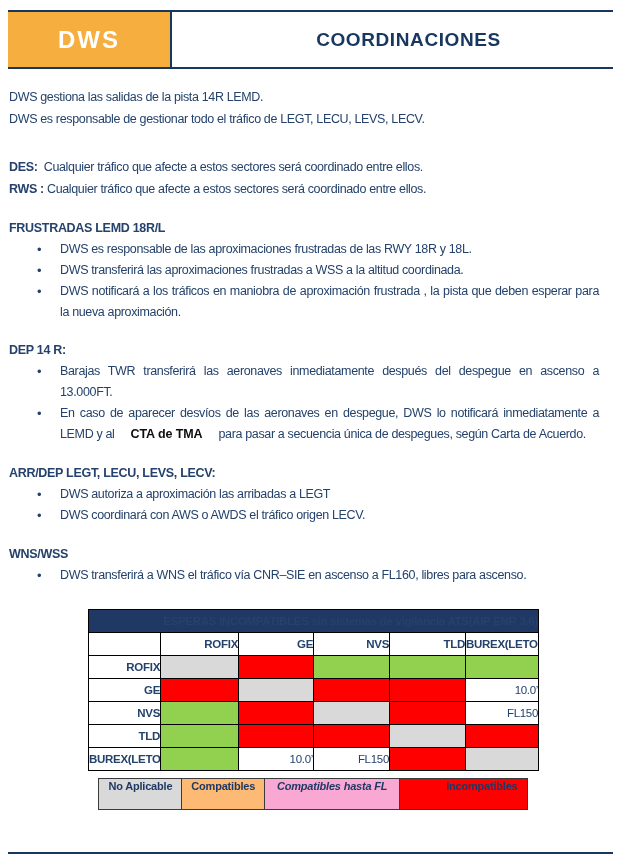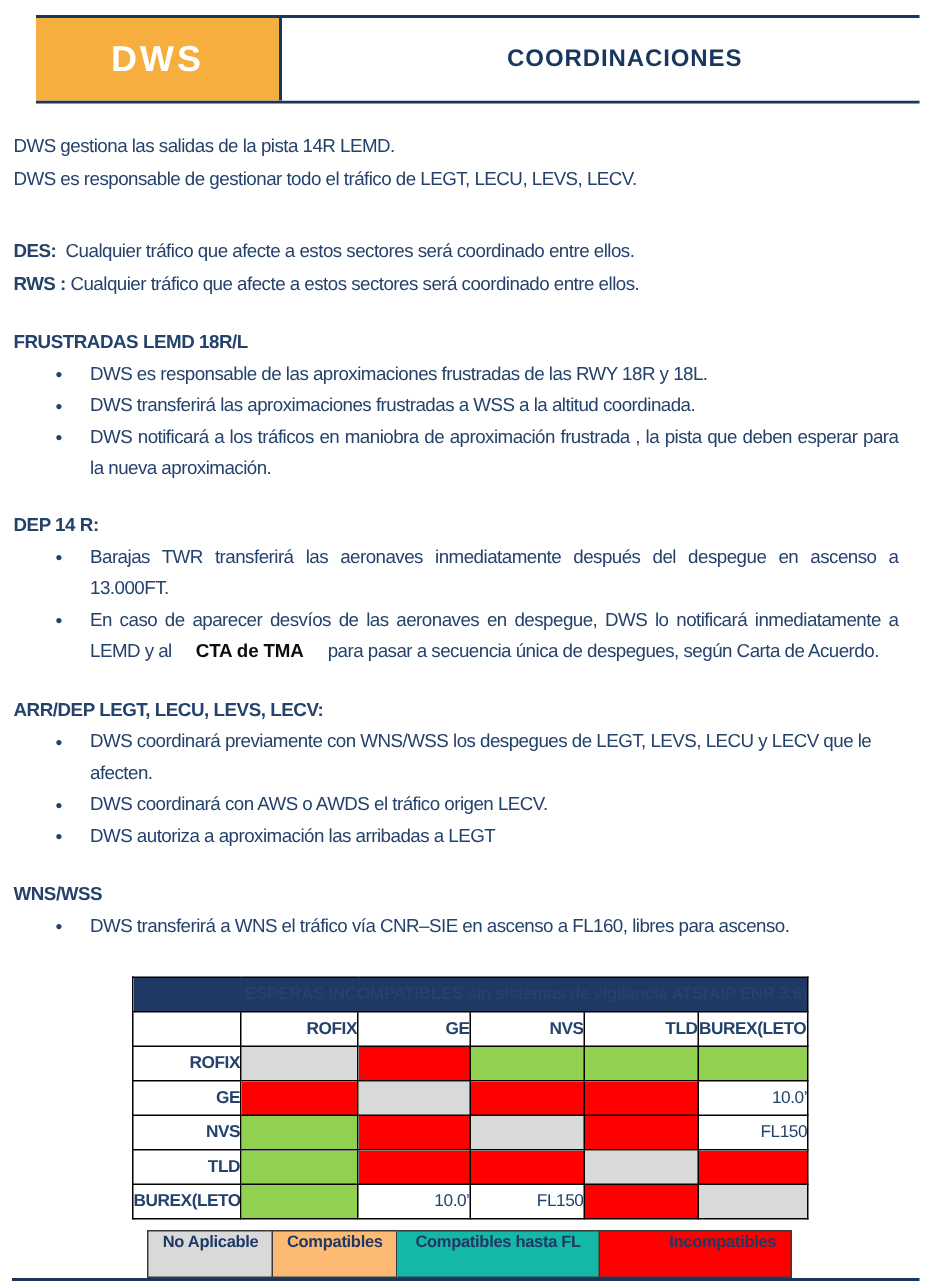--- a/index.html
+++ b/index.html
@@ -6,34 +6,34 @@
   html,body { margin:0; padding:0; }
   body {
     width:620px; height:857px; background:#ffffff;
     font-family:"Liberation Sans", sans-serif;
     color:#24426B;
   }
   .page { position:relative; width:620px; height:857px; overflow:hidden; background:#fff; }
 
   
   .header {
-    margin:10px 7px 0 24px;
+    margin:10px 7px 0 8px;
     border-top:2px solid #17375E;
     border-bottom:2px solid #17375E;
     display:flex; height:59px;text-align:center;
   }
   .sector {
     width:162px; background:#F6AE3F;
     display:flex; align-items:center; justify-content:center;
     color:#ffffff; font-size:24px; font-weight:600; letter-spacing:2px;
   }
   .titlebox {
     flex:1; background:#fff; border-left:2px solid #17375E;
     display:flex; align-items:center; justify-content:center;
-    color:#17375E; font-size:16px; font-weight:700; letter-spacing:0.6px;padding-left:32px;
+    color:#17375E; font-size:19px; font-weight:700; letter-spacing:0.6px;padding-left:32px;
   }
 
   
   .content {
     padding:17px 20px 0 9px;
     font-size:12.5px; letter-spacing:-0.35px; line-height:22px;
   }
   .content p { margin:0; }
   p.gap-lg { margin-top:26px; }
   .lbl { font-weight:700; }
@@ -75,21 +75,21 @@
   
   .legend { margin-top:7px; display:flex; justify-content:center; }
   .lg {
     border:1px solid #3a3a3a; height:32px; line-height:14px;
     font-size:11px; font-weight:700; letter-spacing:-0.2px;
     padding:0 9px; color:#1F3864; text-align:center;
   }
   .lg + .lg { border-left:none; }
   .lg-na   { background:#D9D9D9; min-width:82px; }
   .lg-comp { background:#fdba74; min-width:78px; }
-  .lg-fl   { background:#14b8a6; min-width:135px; }
+  .lg-fl   { background:#f9a8d4; min-width:135px;font-style:italic; }
   .lg-inc  { background:#FF0000; min-width:88px;padding-left:46px; }
 
   .bottomrule {
     position:absolute; left:8px; right:7px; bottom:3px; height:2px;
     background:#17375E;
   }
 </style>
 </head>
 <body>
 
@@ -117,23 +117,22 @@
     </ul>
 
     <h3 class="tight">DEP 14 R:</h3>
     <ul>
       <li class="just">Barajas TWR transferirá las aeronaves inmediatamente después del despegue en ascenso a 13.000FT.</li>
       <li class="just"><span>En caso de aparecer desvíos de las aeronaves en despegue, DWS lo notificará inmediatamente a LEMD y al</span><span class="cta">CTA de TMA</span><span>para pasar a secuencia única de despegues, según Carta de Acuerdo.</span></li>
     </ul>
 
     <h3>ARR/DEP LEGT, LECU, LEVS, LECV:</h3>
     <ul>
-      <li>DWS coordinará previamente con WNS/WSS los despegues de LEGT, LEVS, LECU y LECV que le afecten.</li>
+      <li>DWS autoriza a aproximación las arribadas a LEGT</li>
       <li>DWS coordinará con AWS o AWDS el tráfico origen LECV.</li>
-      <li>DWS autoriza a aproximación las arribadas a LEGT</li>
     </ul>
 
     <h3>WNS/WSS</h3>
     <ul>
       <li>DWS transferirá a WNS el tráfico vía CNR–SIE en ascenso a FL160, libres para ascenso.</li>
     </ul>
   </div>
 
   <div class="tablewrap">
     <table class="matrix">

